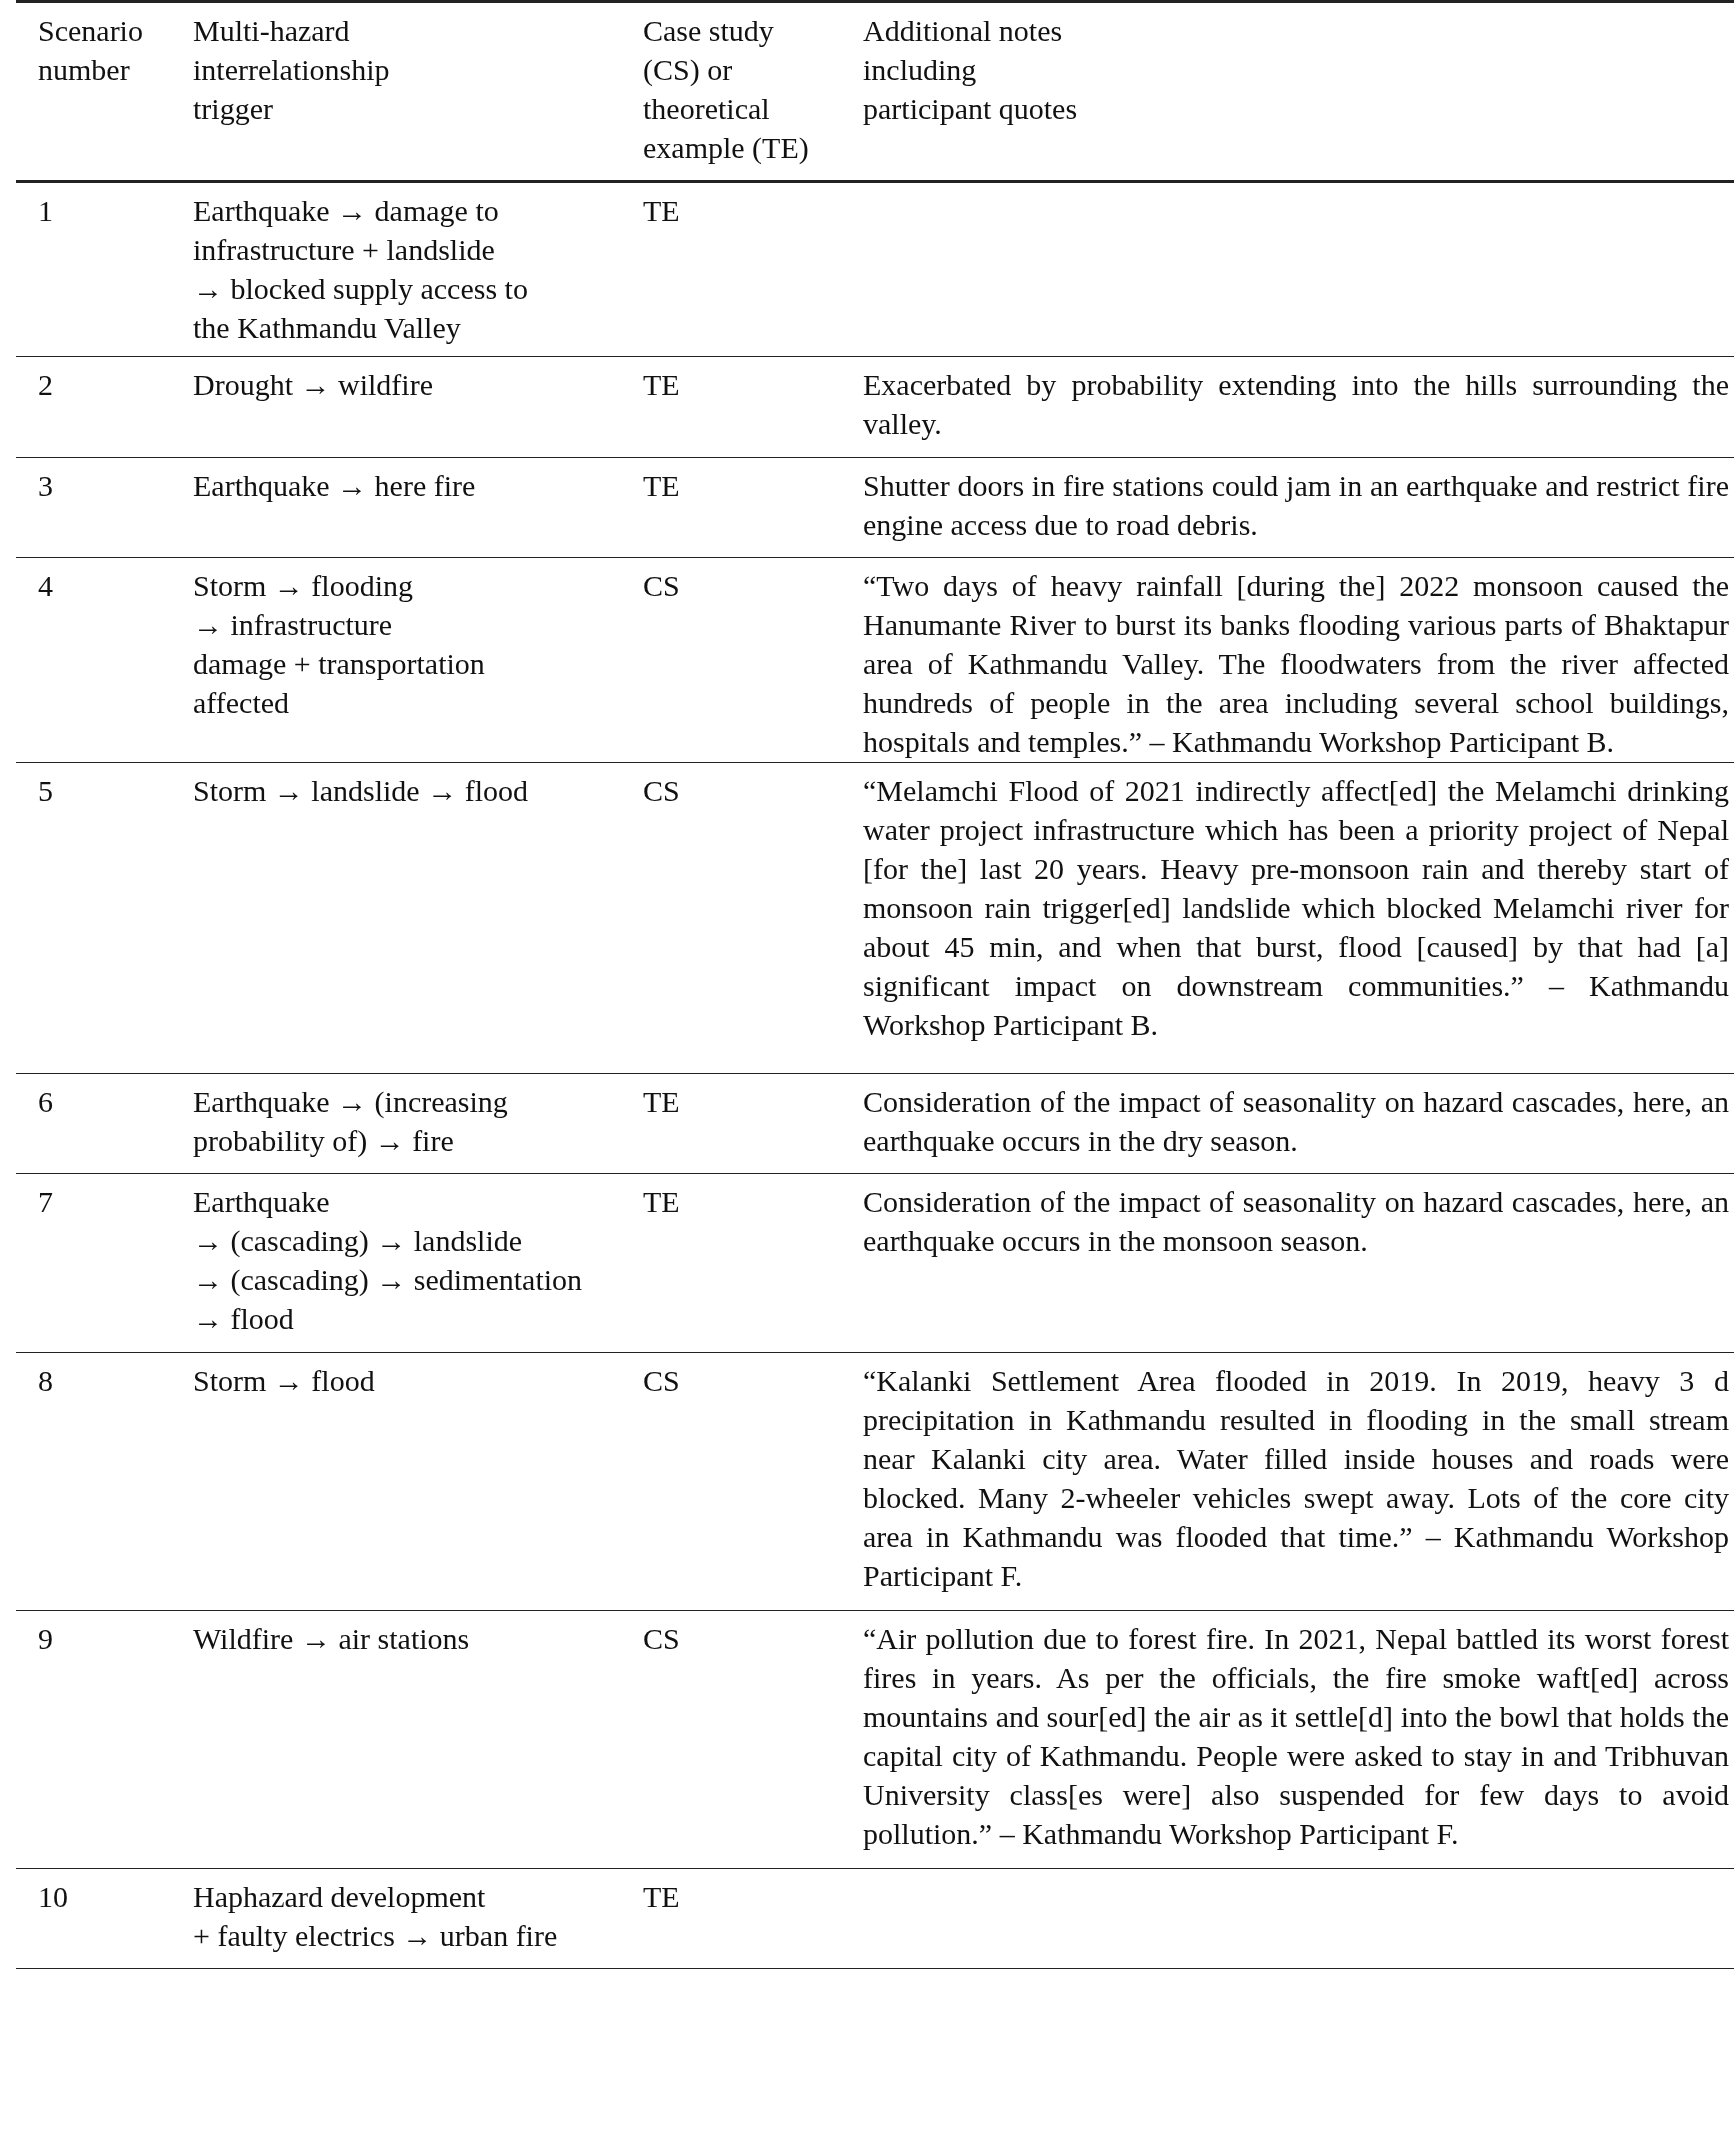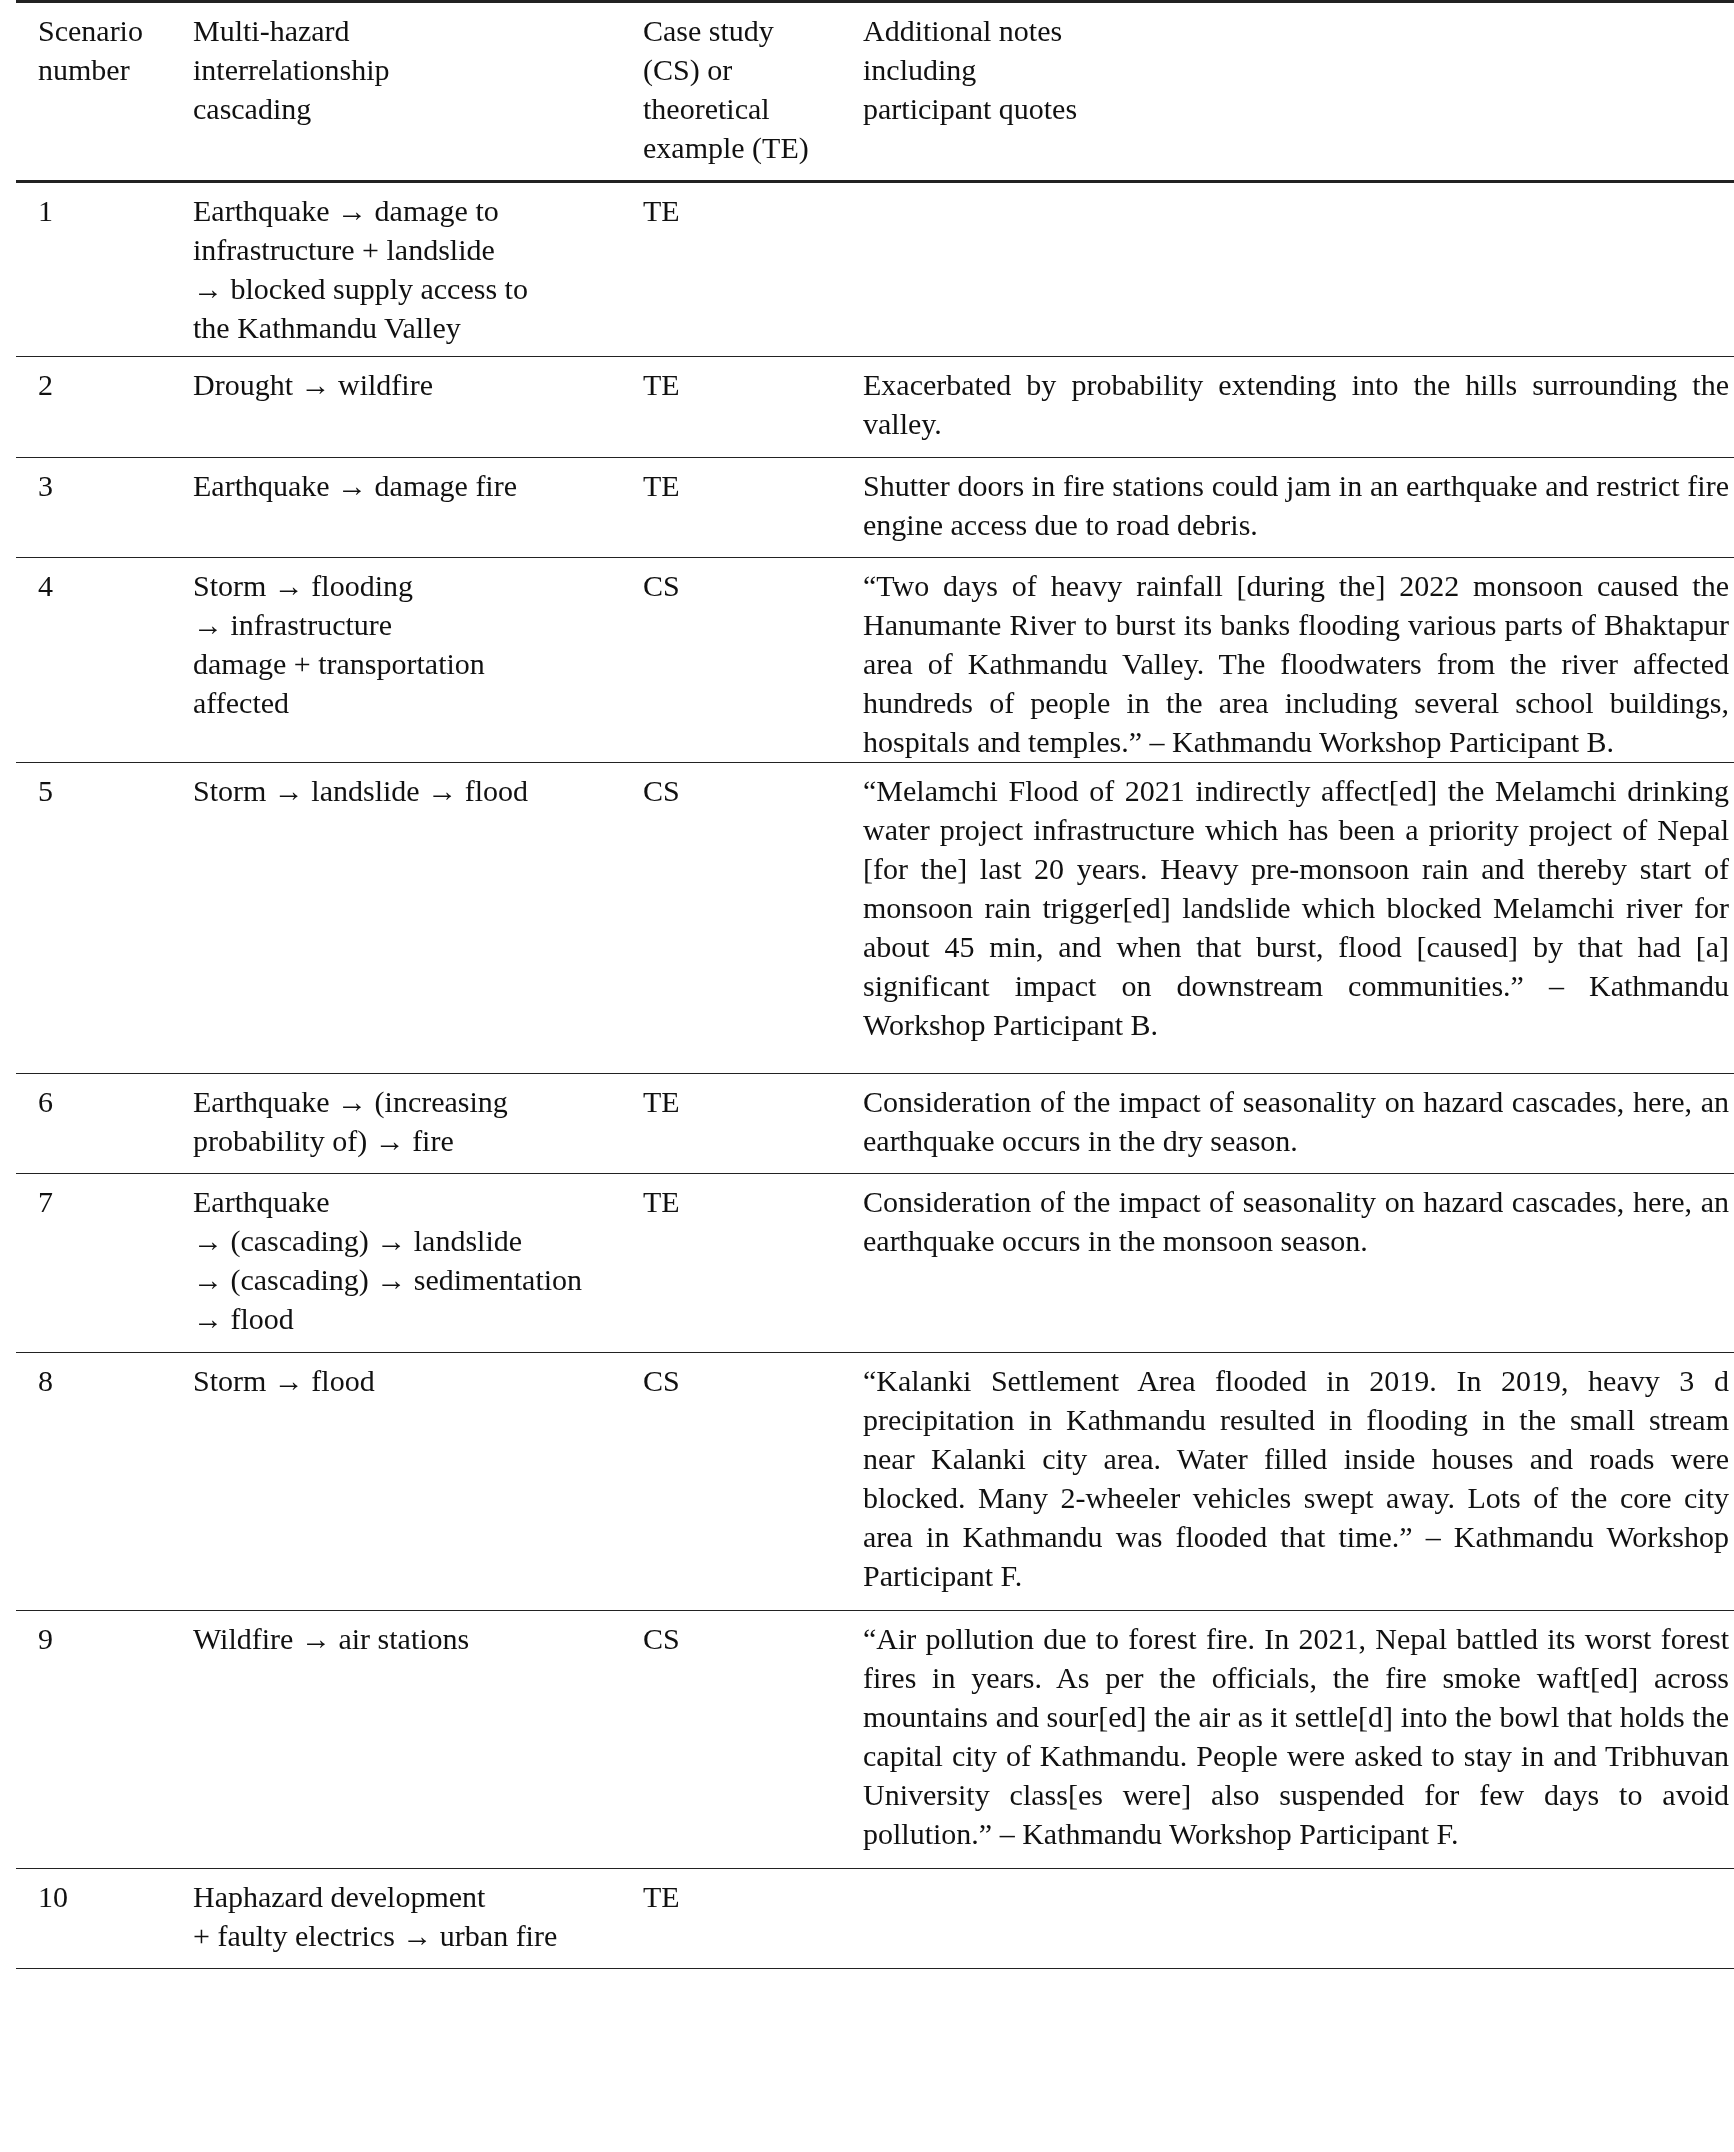--- a/index.html
+++ b/index.html
@@ -30,21 +30,21 @@
 <table class="tbl">
   <thead>
     <tr class="h-head">
       <th class="c1">
           <div class="pre">Scenario
 number</div>
         </th>
       <th class="c2">
           <div class="pre">Multi-hazard
 interrelationship
-cascading</div>
+trigger</div>
         </th>
       <th class="c3">
           <div class="pre">Case study
 (CS) or
 theoretical
 example (TE)</div>
         </th>
       <th class="c4">
           <div class="pre">Additional notes
 including
@@ -85,21 +85,21 @@
       <td class="c4">
           <div class="notes">Exacerbated by probability extending into the hills surrounding the valley.</div>
         </td>
       <td class="c5"></td>
     </tr>
     <tr class="r3">
       <td class="c1">
           <div>3</div>
         </td>
       <td class="c2">
-          <div class="pre">Earthquake → damage fire</div>
+          <div class="pre">Earthquake → here fire</div>
         </td>
       <td class="c3">
           <div>TE</div>
         </td>
       <td class="c4">
           <div class="notes">Shutter doors in fire stations could jam in an earthquake and restrict fire engine access due to road debris.</div>
         </td>
       <td class="c5"></td>
     </tr>
     <tr class="r4">

